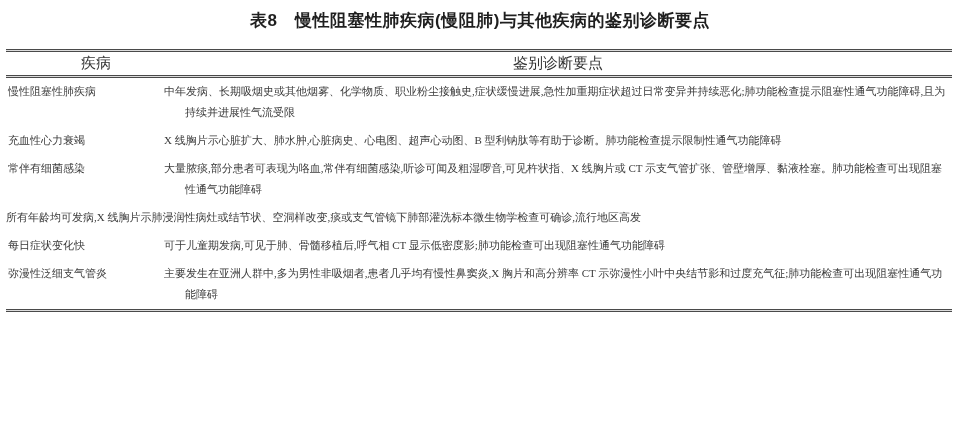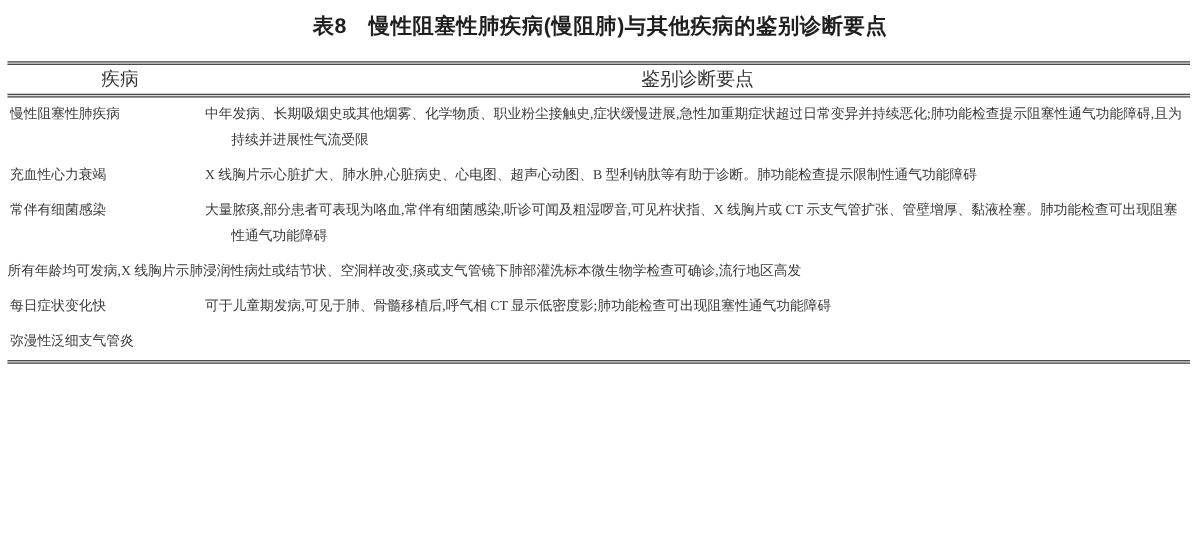--- a/index.html
+++ b/index.html
@@ -73,20 +73,21 @@
         <div class="cell-points">所有年龄均可发病,X 线胸片示肺浸润性病灶或结节状、空洞样改变,痰或支气管镜下肺部灌洗标本微生物学检查可确诊,流行地区高发</div>
       </div>
 
       <div class="t-row">
         <div class="cell-disease">每日症状变化快</div>
         <div class="cell-points">可于儿童期发病,可见于肺、骨髓移植后,呼气相 CT 显示低密度影;肺功能检查可出现阻塞性通气功能障碍</div>
       </div>
 
       <div class="t-row">
         <div class="cell-disease">弥漫性泛细支气管炎</div>
+        <div class="cell-points">主要发生在亚洲人群中,多为男性非吸烟者,患者几乎均有慢性鼻窦炎,X 胸片和高分辨率 CT 示弥漫性小叶中央结节影和过度充气征;肺功能检查可出现阻塞性通气功能障碍</div>
       </div>
 
     </div>
 
     <div class="rule"></div>
   </div>
 
   <div class="watermark">
     <svg class="wm-icon" width="40" height="32" viewBox="0 0 40 32" aria-hidden="true">
       <ellipse cx="13" cy="12" rx="12" ry="10" fill="#9a9a9a"></ellipse>

